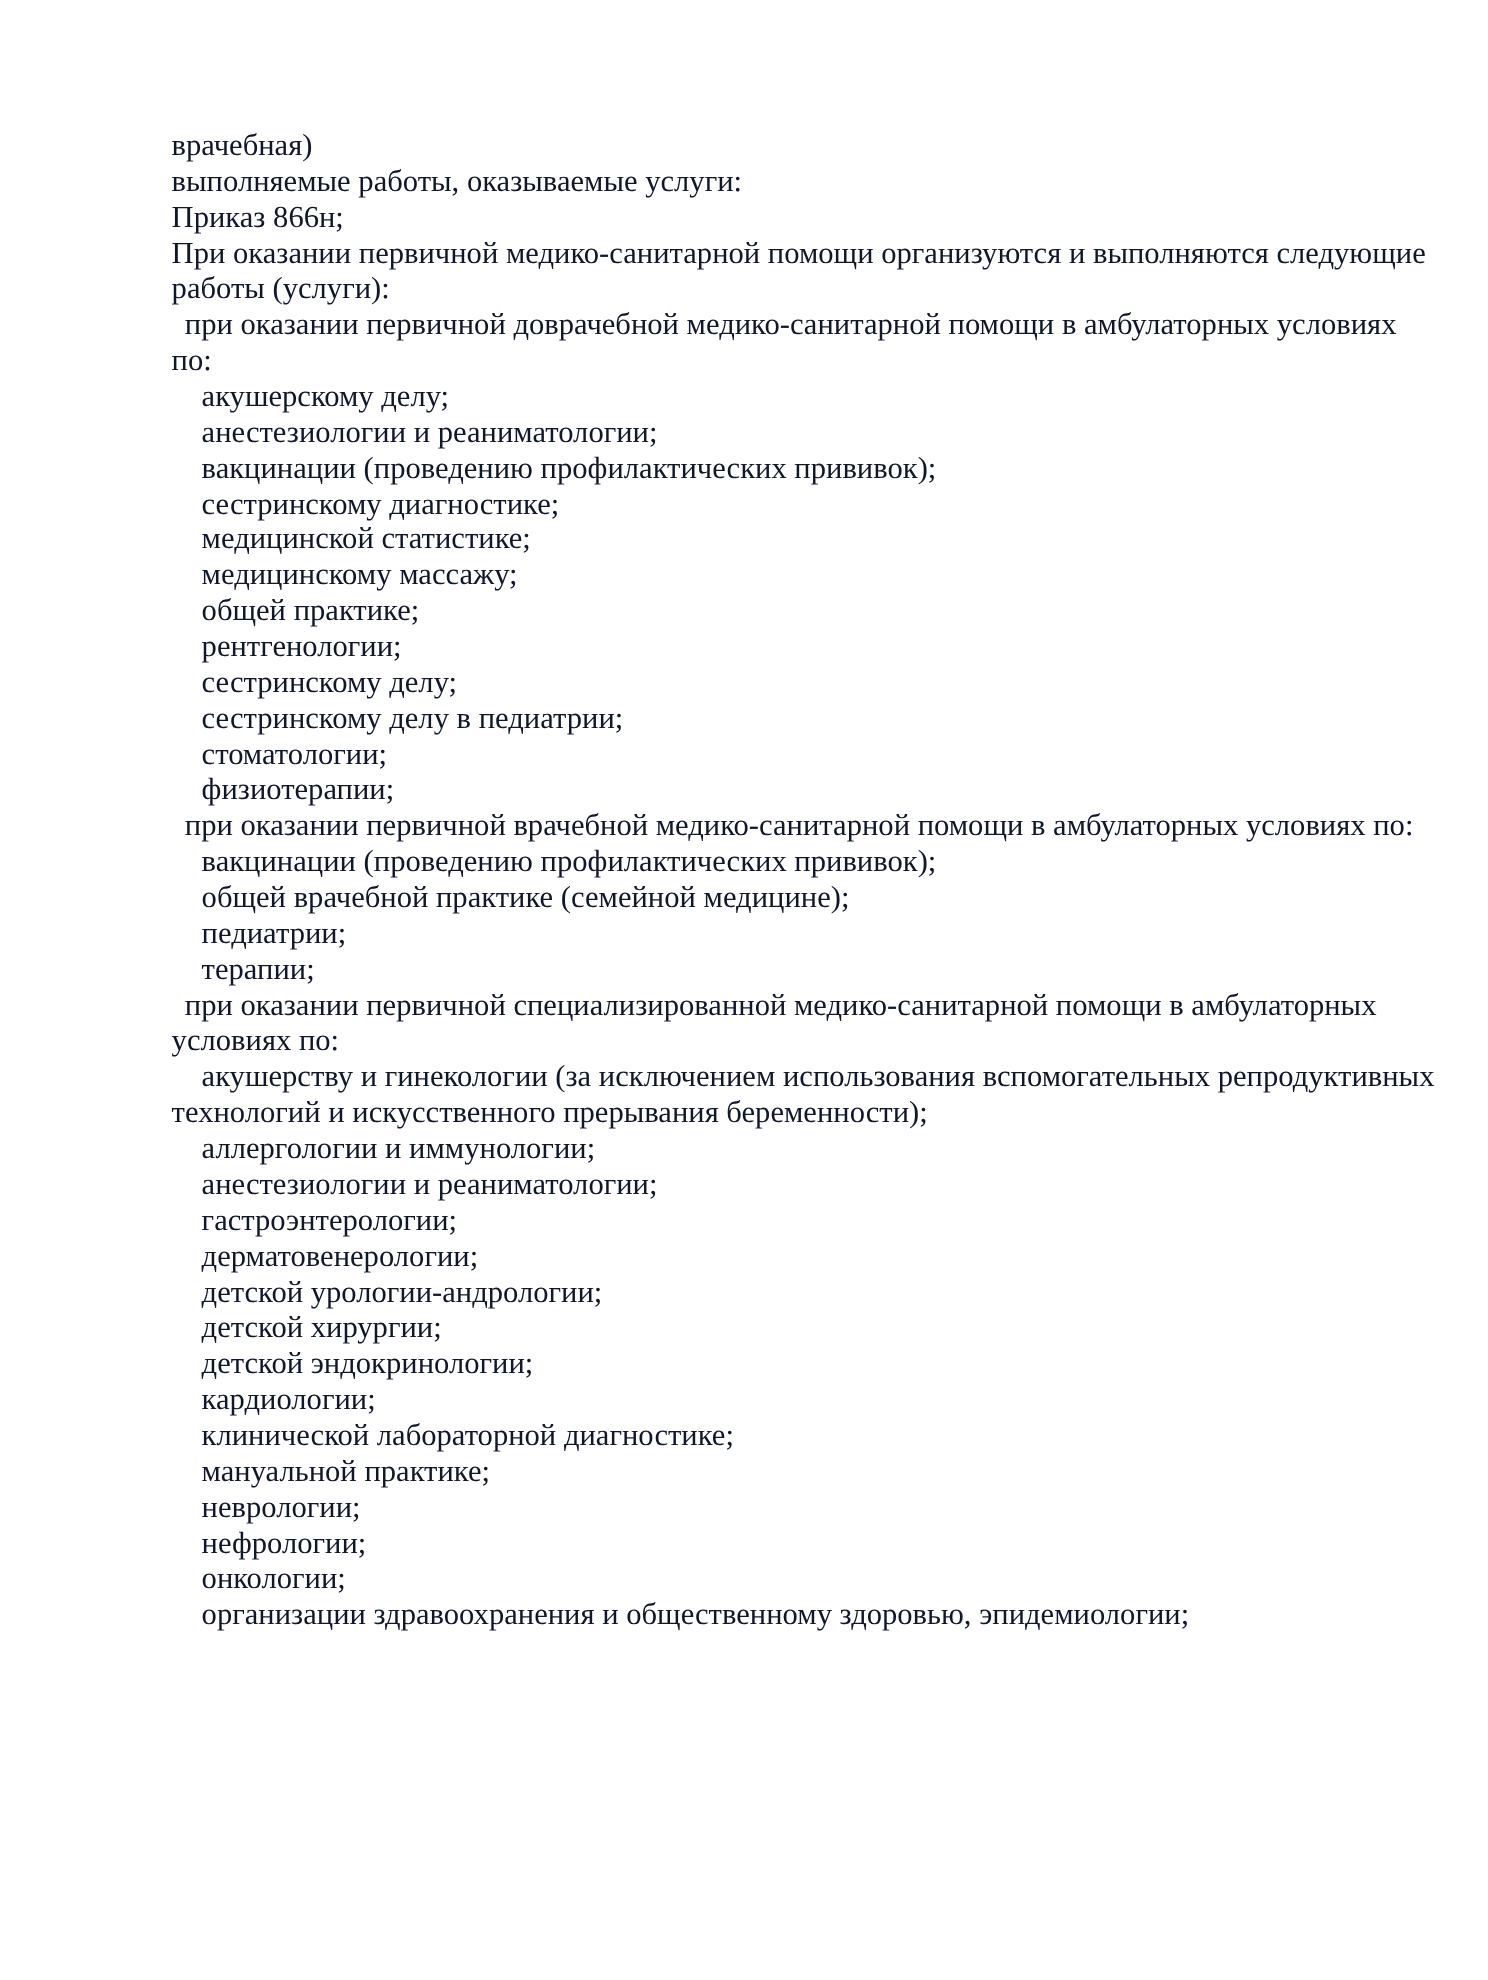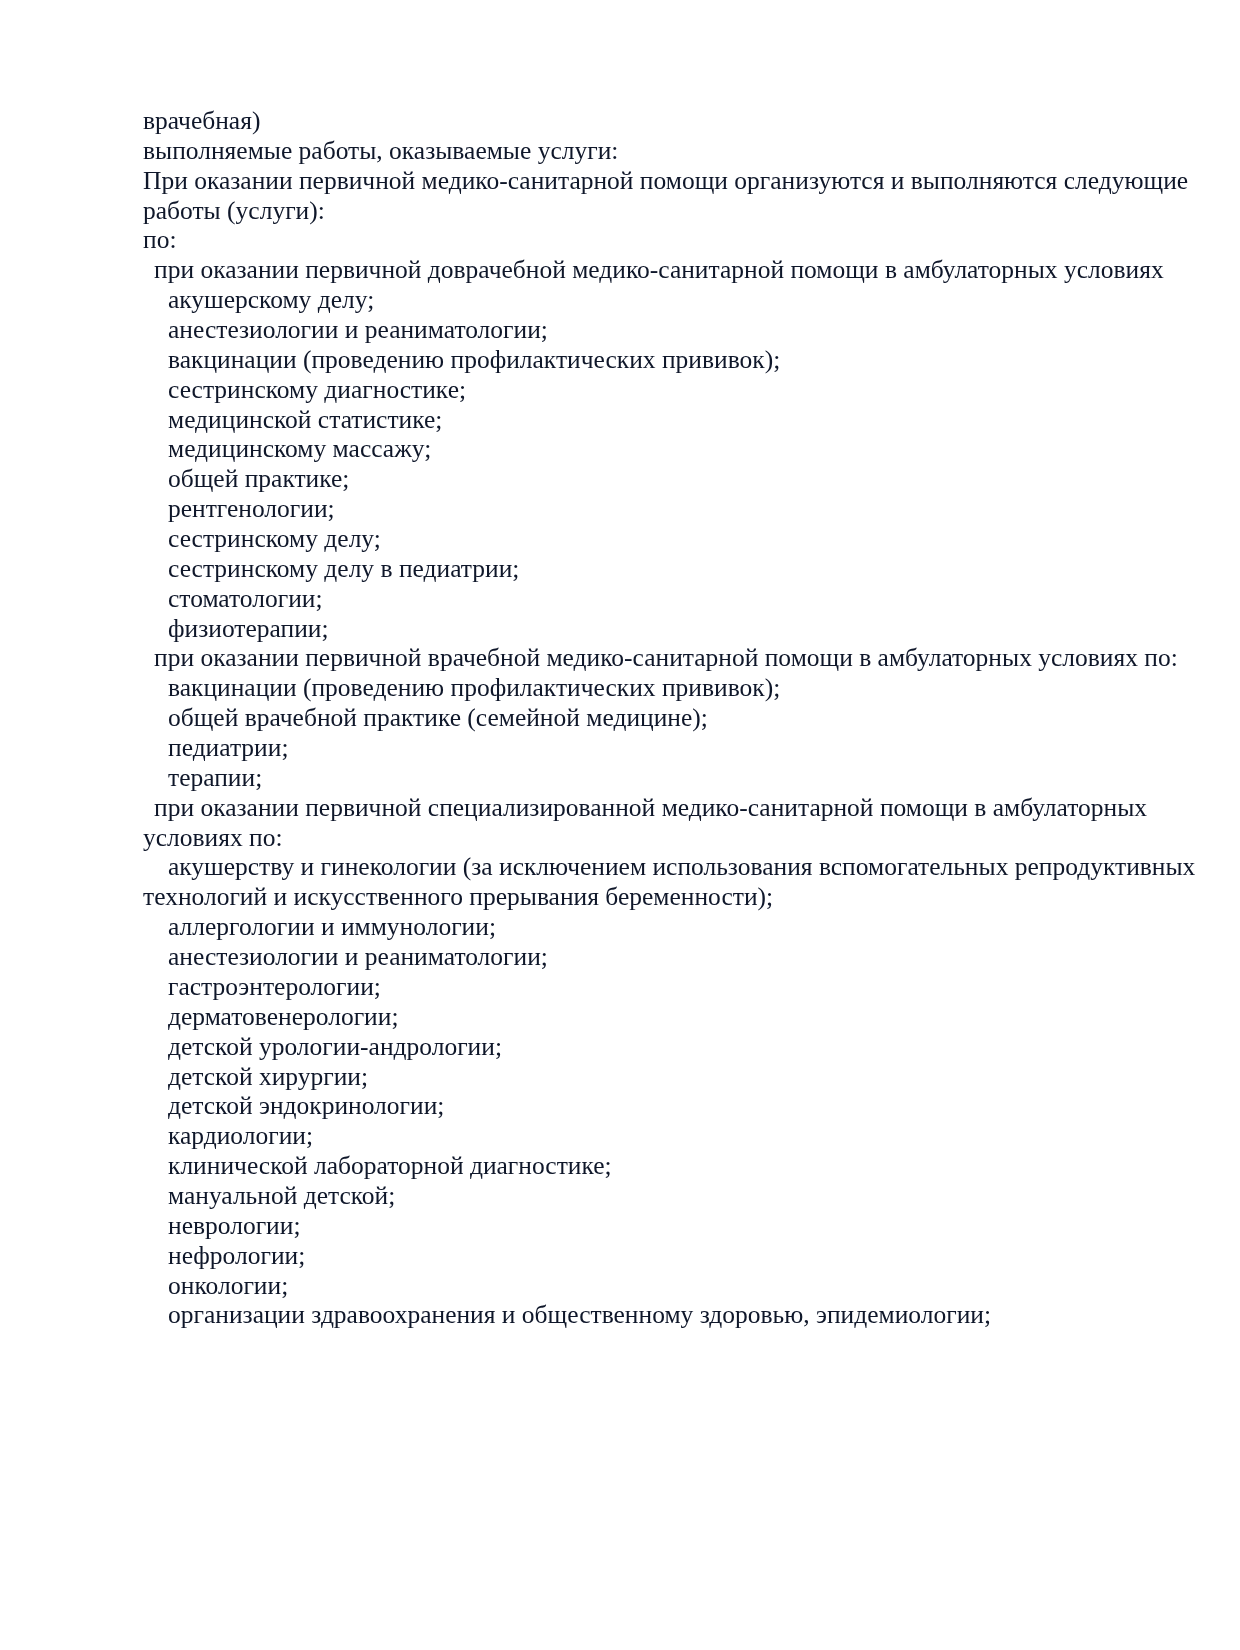--- a/index.html
+++ b/index.html
@@ -29,24 +29,25 @@
   }
   .line.indent-1 { padding-left: 154px; }
   .line.indent-2 { padding-left: 168px; }
 </style>
 </head>
 <body>
 
 <main class="doc" id="doc-lines">
     <div class="line indent-0">врачебная)</div>
     <div class="line indent-0">выполняемые работы, оказываемые услуги:</div>
+    <div class="line indent-0">Приказ 866н;</div>
     <div class="line indent-0">При оказании первичной медико-санитарной помощи организуются и выполняются следующие</div>
     <div class="line indent-0">работы (услуги):</div>
+    <div class="line indent-1">при оказании первичной доврачебной медико-санитарной помощи в амбулаторных условиях</div>
     <div class="line indent-0">по:</div>
-    <div class="line indent-1">при оказании первичной доврачебной медико-санитарной помощи в амбулаторных условиях</div>
     <div class="line indent-2">акушерскому делу;</div>
     <div class="line indent-2">анестезиологии и реаниматологии;</div>
     <div class="line indent-2">вакцинации (проведению профилактических прививок);</div>
     <div class="line indent-2">сестринскому диагностике;</div>
     <div class="line indent-2">медицинской статистике;</div>
     <div class="line indent-2">медицинскому массажу;</div>
     <div class="line indent-2">общей практике;</div>
     <div class="line indent-2">рентгенологии;</div>
     <div class="line indent-2">сестринскому делу;</div>
     <div class="line indent-2">сестринскому делу в педиатрии;</div>
@@ -63,18 +64,18 @@
     <div class="line indent-0">технологий и искусственного прерывания беременности);</div>
     <div class="line indent-2">аллергологии и иммунологии;</div>
     <div class="line indent-2">анестезиологии и реаниматологии;</div>
     <div class="line indent-2">гастроэнтерологии;</div>
     <div class="line indent-2">дерматовенерологии;</div>
     <div class="line indent-2">детской урологии-андрологии;</div>
     <div class="line indent-2">детской хирургии;</div>
     <div class="line indent-2">детской эндокринологии;</div>
     <div class="line indent-2">кардиологии;</div>
     <div class="line indent-2">клинической лабораторной диагностике;</div>
-    <div class="line indent-2">мануальной детской;</div>
+    <div class="line indent-2">мануальной практике;</div>
     <div class="line indent-2">неврологии;</div>
     <div class="line indent-2">нефрологии;</div>
     <div class="line indent-2">онкологии;</div>
     <div class="line indent-2">организации здравоохранения и общественному здоровью, эпидемиологии;</div>
   </main>
 
 </body></html>

